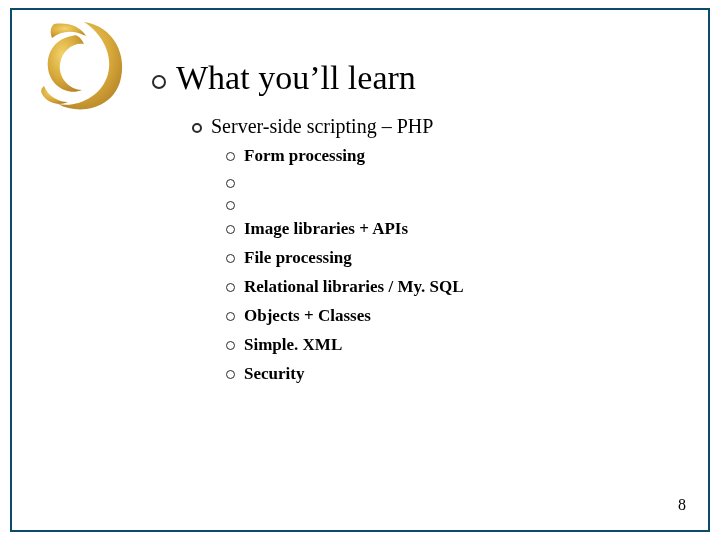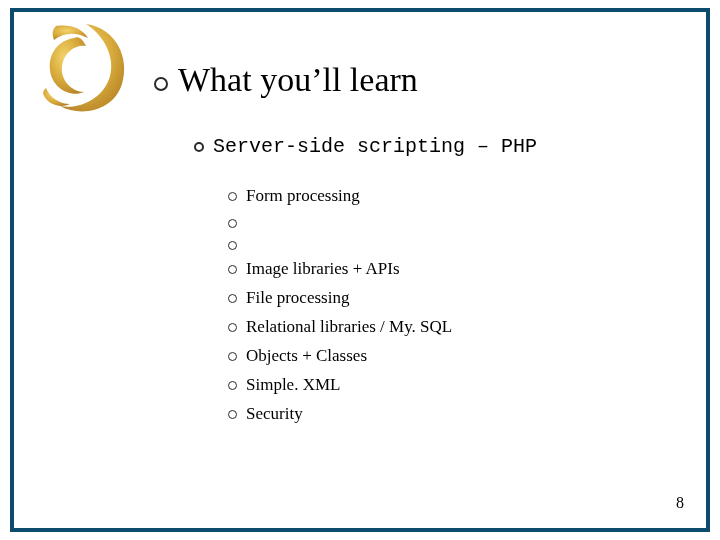--- a/index.html
+++ b/index.html
@@ -6,21 +6,21 @@
   html, body { width: 720px; height: 540px; }
   body {
     background: #ffffff;
     font-family: "Times New Roman", Times, serif;
     position: relative;
   }
   .slide {
     position: absolute;
     top: 8px; left: 10px;
     width: 700px; height: 524px;
-    border: 4px solid #0c4a6e;
+    border: 2px solid #0c4a6e;
     background: #fff;
   }
   .logo {
     position: absolute;
     top: 6px; left: 12px;
     width: 110px; height: 100px;
   }
   .content {
     position: absolute;
     top: 48px;
@@ -37,23 +37,23 @@
     margin-top: 6px;
     position: relative;
   }
   .bullet.small { width: 10px; height: 10px; margin-top: 5px; margin-right: 9px; }
   .bullet.tiny  { width: 9px;  height: 9px;  margin-top: 4px; margin-right: 9px; border-width: 1.6px; }
   .heading {
     font-size: 34px;
     color: #000;
     line-height: 1.15;
   }
-  .sub1-wrap { margin-left: 40px; margin-top: 36px; font-family: Liberation Mono, monospace; }
+  .sub1-wrap { margin-left: 40px; margin-top: 18px; }
   .sub1-text { font-size: 20px; color: #000; }
-  .sub2-list { margin-left: 74px; margin-top: 28px; }
+  .sub2-list { margin-left: 74px; margin-top: 8px; font-weight: bold; }
   .sub2-list .row { margin-bottom: 9px; }
   .sub2-text { font-size: 17px; color: #000; }
   .pagenum {
     position: absolute;
     right: 22px;
     bottom: 16px;
     font-size: 16px;
     color: #000;
   }
 </style>

